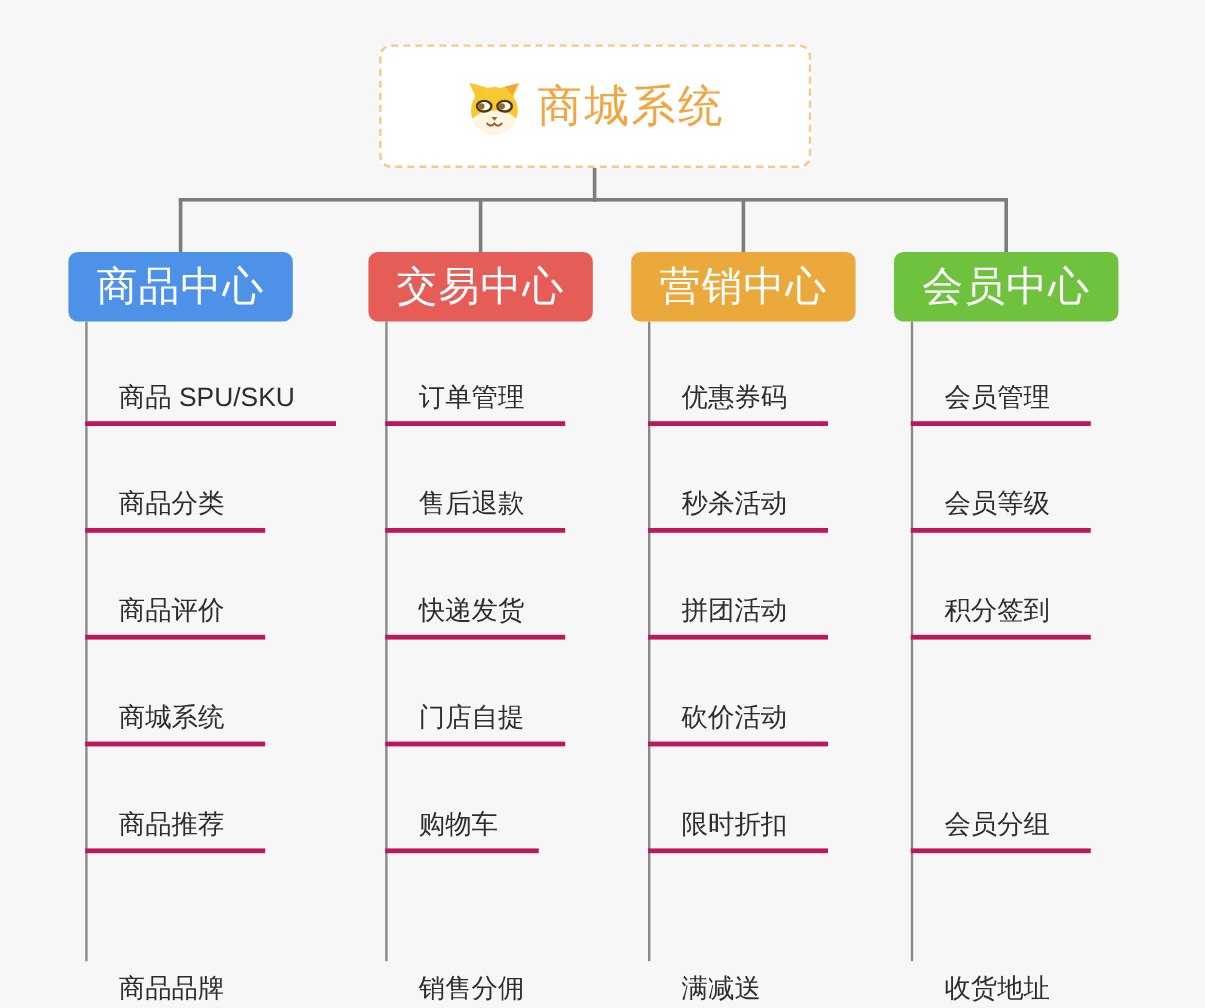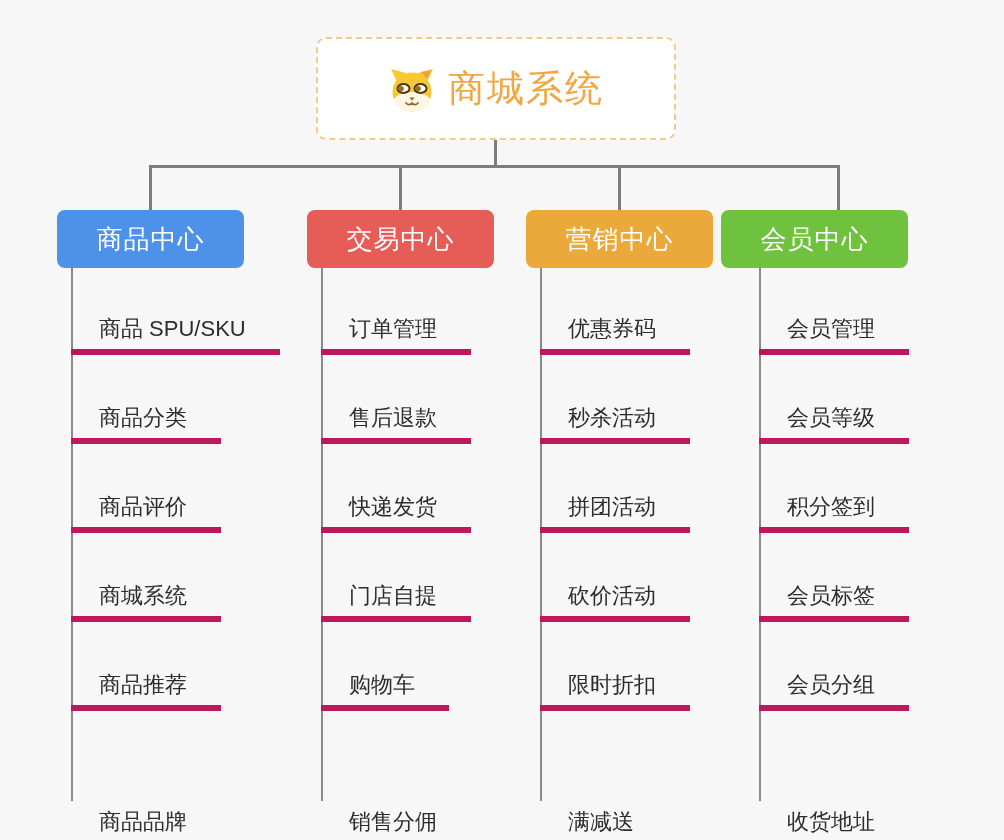--- a/index.html
+++ b/index.html
@@ -29,30 +29,30 @@
   .drop-2    {left:399px;top:165px;width:3px;height:45px;}
   .drop-3    {left:618px;top:165px;width:3px;height:45px;}
   .drop-4    {left:837px;top:165px;width:3px;height:45px;}
   .trunk{position:absolute;top:268px;width:2px;height:533px;background:#8a8a8a;}
   .trunk-1{left:71px;} .trunk-2{left:321px;} .trunk-3{left:540px;} .trunk-4{left:759px;}
 
   
   .branch{
     position:absolute;top:210px;width:187px;height:58px;border-radius:8px;
     display:flex;align-items:center;justify-content:center;
-    color:#ffffff;font-size:26px;letter-spacing:1px;cursor:default;
+    color:#ffffff;font-size:34px;letter-spacing:1px;cursor:default;
   }
-  .branch-1{left:57px;} .branch-2{left:307px;} .branch-3{left:526px;} .branch-4{left:721px;}
+  .branch-1{left:57px;} .branch-2{left:307px;} .branch-3{left:526px;} .branch-4{left:745px;}
 
   
   .leaf{
     position:absolute;height:40px;box-sizing:border-box;
     display:flex;align-items:flex-end;
     padding:0 34px 5px 28px;
-    border-bottom:6px solid #be185d;
+    border-bottom:4px solid #be185d;
     font-size:22px;color:#2d2d2d;white-space:nowrap;
   }
   .c1{left:71px;} .c2{left:321px;font-family:Liberation Serif, serif;} .c3{left:540px;} .c4{left:759px;}
   .r1{top:315px;} .r2{top:404px;} .r3{top:493px;} .r4{top:582px;} .r5{top:671px;} .r6{top:760px;margin-top:48px;}
 </style>
 </head>
 <body>
 
 <div class="stage">
 
@@ -116,17 +116,16 @@
   <div class="leaf c3 r4">砍价活动</div>
   <div class="leaf c3 r5">限时折扣</div>
   <div class="leaf c3 r6">满减送</div>
 
   <div class="branch branch-4" style="background-color: rgb(111, 194, 61);">
     <span>会员中心</span>
   </div>
   <div class="leaf c4 r1">会员管理</div>
   <div class="leaf c4 r2">会员等级</div>
   <div class="leaf c4 r3">积分签到</div>
-  <div class="leaf c4 r4">会员标签</div>
   <div class="leaf c4 r5">会员分组</div>
   <div class="leaf c4 r6">收货地址</div>
 
 </div>
 
 </body></html>

